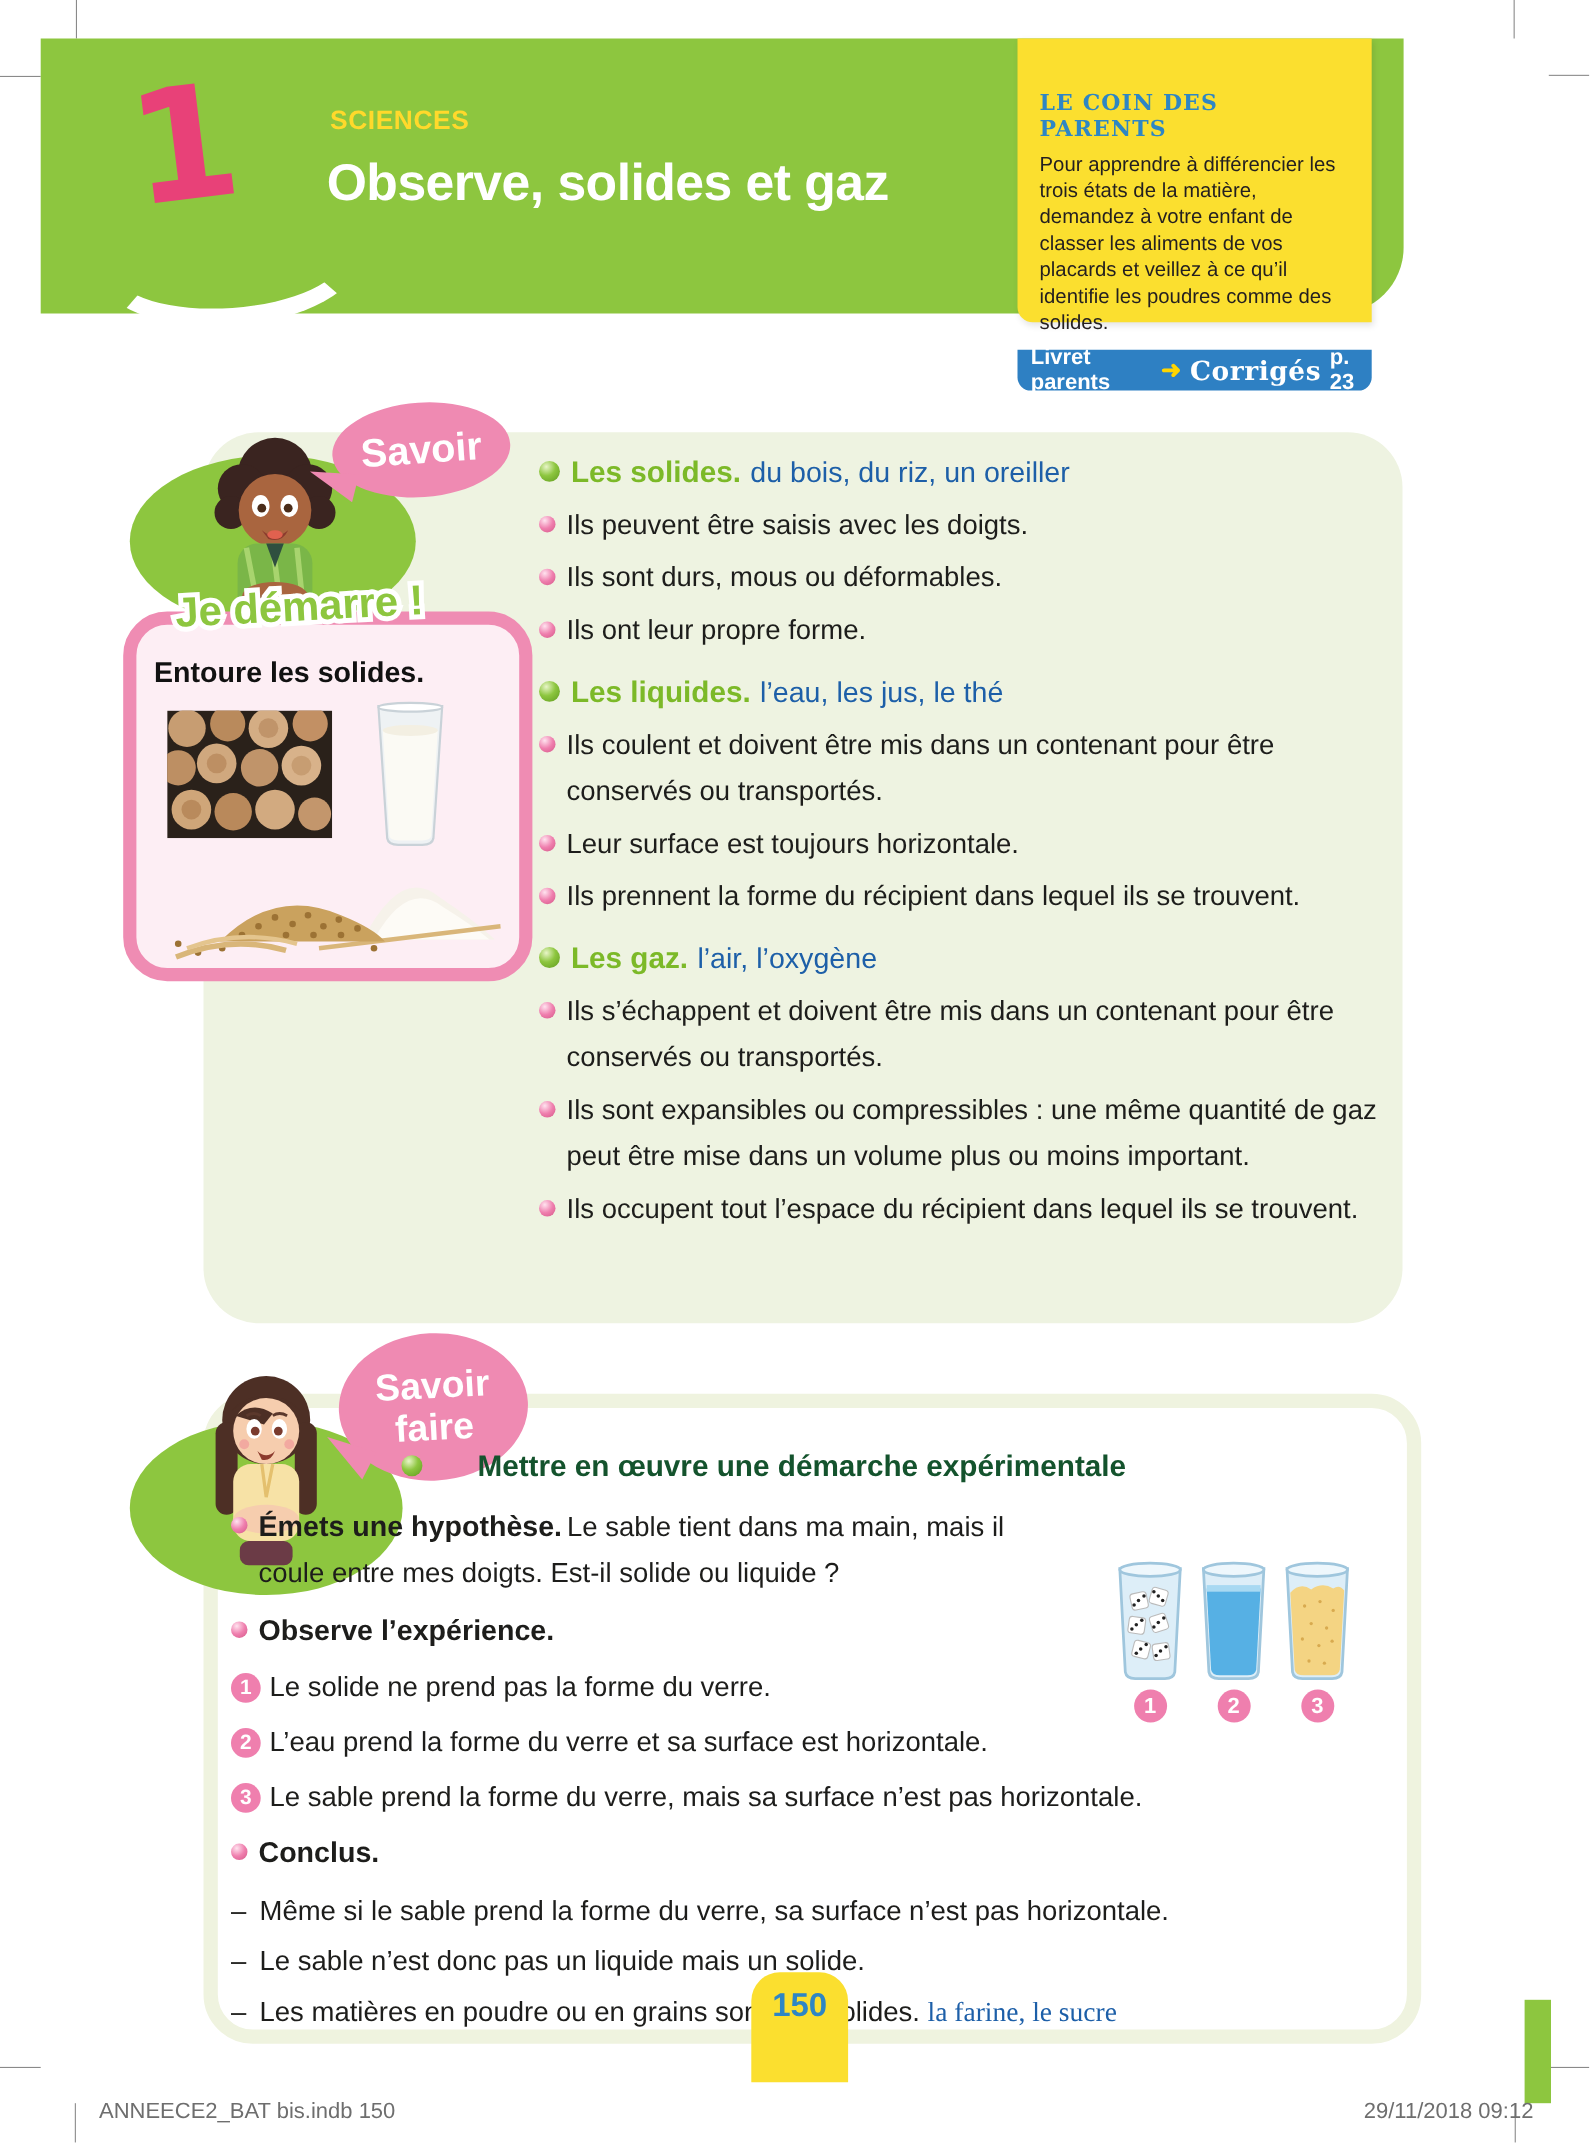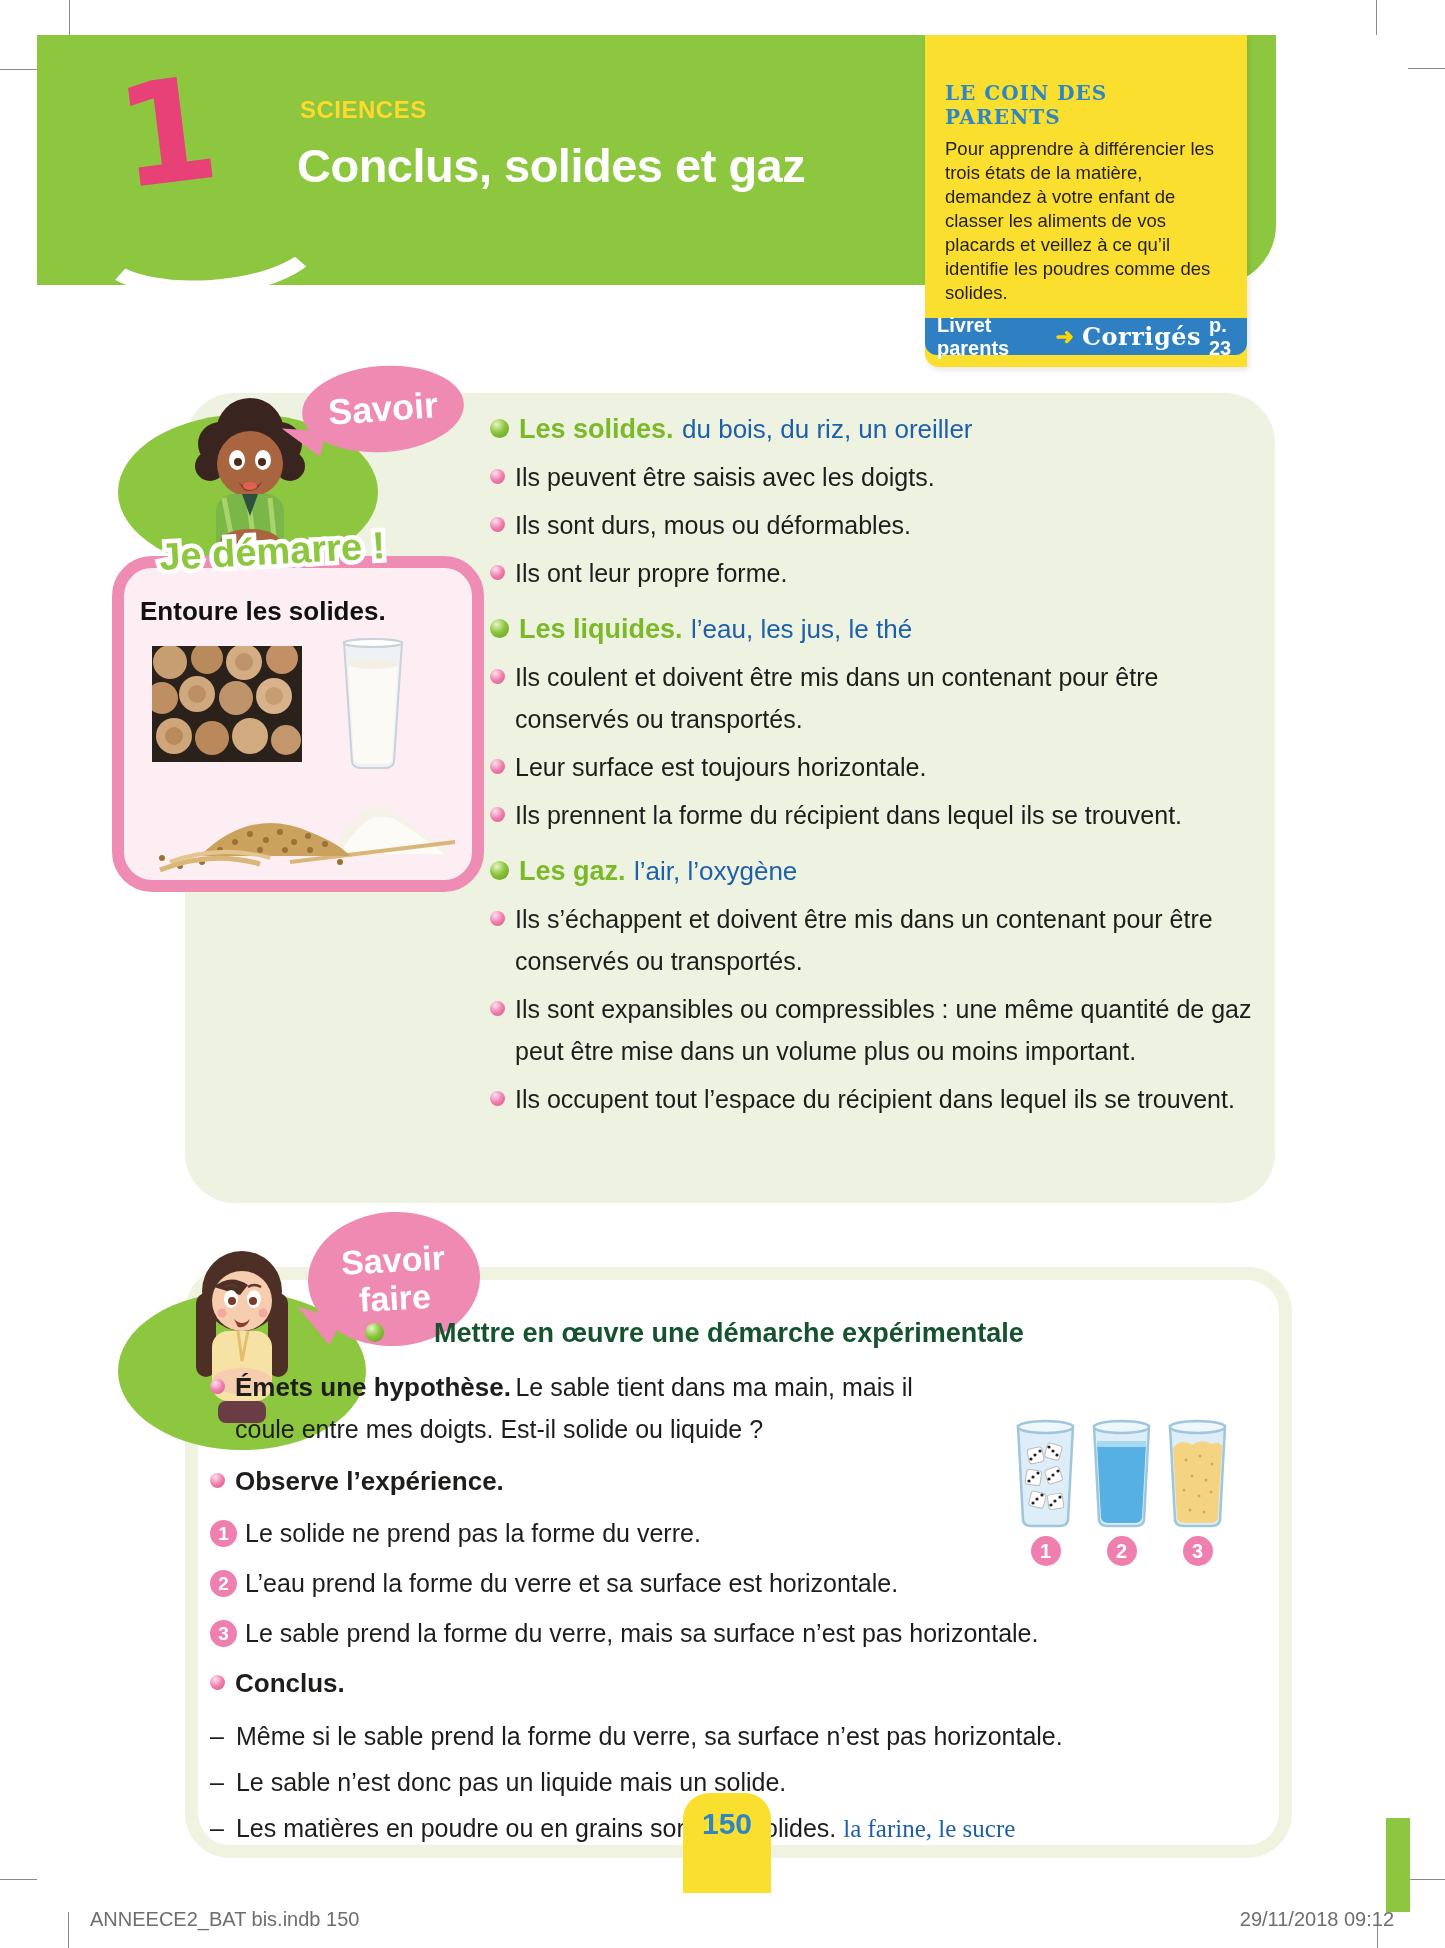--- a/index.html
+++ b/index.html
@@ -13,21 +13,21 @@
   
   #banner{left:37px;top:35px;width:1239px;height:250px;background:#8dc63f;border-radius:0 0 60px 0;}
   #chapter-number{left:118px;top:62px;font-family:"DejaVu Sans",sans-serif;font-weight:bold;
     font-size:142px;color:#e84178;transform:rotate(-7deg);line-height:1;}
   #smile{left:90px;top:186px;width:205px;height:78px;border:16px solid transparent;
     border-bottom:16px solid #ffffff;border-radius:50%;transform:rotate(-4deg);}
   #subject{left:300px;top:96px;color:#ffd92b;font-weight:bold;font-size:24px;letter-spacing:.5px;}
   #page-title{left:297px;top:138px;color:#ffffff;font-weight:bold;font-size:47px;letter-spacing:-.5px;}
 
   
-  #parents-box{left:925px;top:35px;width:322px;height:332px;background:#fbdf2f;
+  #parents-box{left:925px;top:35px;width:322px;height:258px;background:#fbdf2f;
     border-radius:0 0 0 14px;box-shadow:2px 3px 6px rgba(0,0,0,.10);box-sizing:border-box;padding:46px 20px 0 20px;}
   #parents-title{font-family:"DejaVu Serif",serif;font-weight:bold;font-size:20px;color:#2e86c4;letter-spacing:1px;}
   #parents-body{margin-top:8px;font-size:18.5px;line-height:24px;font-weight:500;color:#231f20;}
   #parents-link{left:925px;top:318px;width:322px;height:37px;background:#2e80c3;border-radius:0 0 12px 12px;
     display:flex;align-items:center;gap:8px;padding-left:12px;box-sizing:border-box;}
   #parents-link .w1{color:#fff;font-weight:bold;font-size:20px;}
   #parents-link .arr{color:#ffd500;font-size:22px;font-weight:bold;line-height:1;}
   #parents-link .w2{color:#fff;font-family:"DejaVu Serif",serif;font-weight:bold;font-size:24px;letter-spacing:.5px;}
   #parents-link .w3{color:#fff;font-weight:bold;font-size:20px;}
 
@@ -118,21 +118,21 @@
   <div class="crop" style="left:1408px;top:68px;width:37px;height:1px;"></div>
   <div class="crop" style="left:0;top:1879px;width:37px;height:1px;"></div>
   <div class="crop" style="left:68px;top:1912px;width:1px;height:36px;"></div>
   <div class="crop" style="left:1408px;top:1879px;width:37px;height:1px;"></div>
   <div class="crop" style="left:1377px;top:1912px;width:1px;height:36px;"></div>
 
   <div id="banner" class="abs"></div>
   <div id="chapter-number" class="abs">1</div>
   <div id="smile" class="abs"></div>
   <div id="subject" class="abs">SCIENCES</div>
-  <div id="page-title" class="abs">Conclus, solides et gaz</div>
+  <div id="page-title" class="abs">Observe, solides et gaz</div>
 
   <div id="parents-box" class="abs">
     <div id="parents-title">LE COIN DES PARENTS</div>
     <div id="parents-body">Pour apprendre à différencier les trois états de la matière, demandez à votre enfant de classer les aliments de vos placards et veillez à ce qu’il identifie les poudres comme des solides.</div>
   </div>
   <div id="parents-link" class="abs">
     <span class="w1">Livret parents</span>
     <span class="arr">➜</span>
     <span class="w2">Corrigés</span>
     <span class="w3">p. 23</span>

